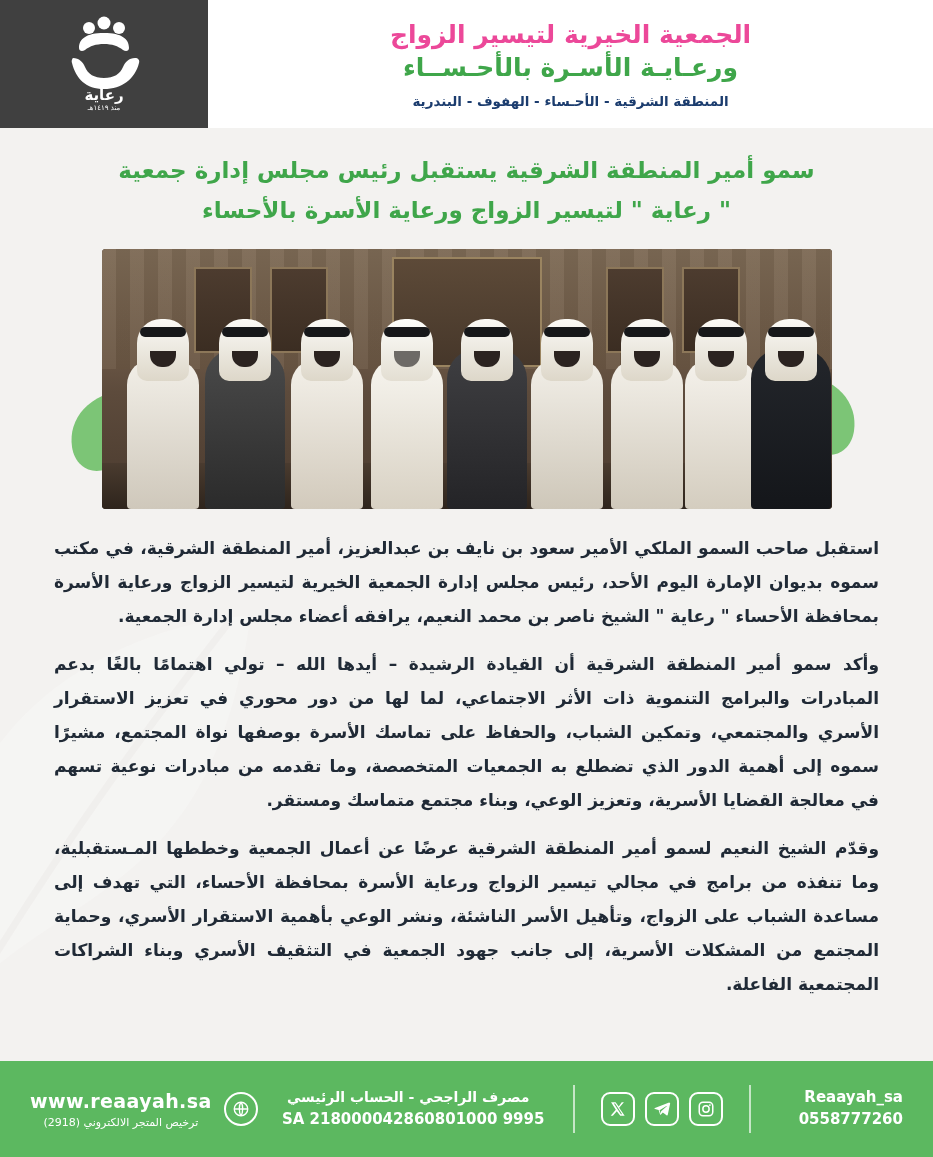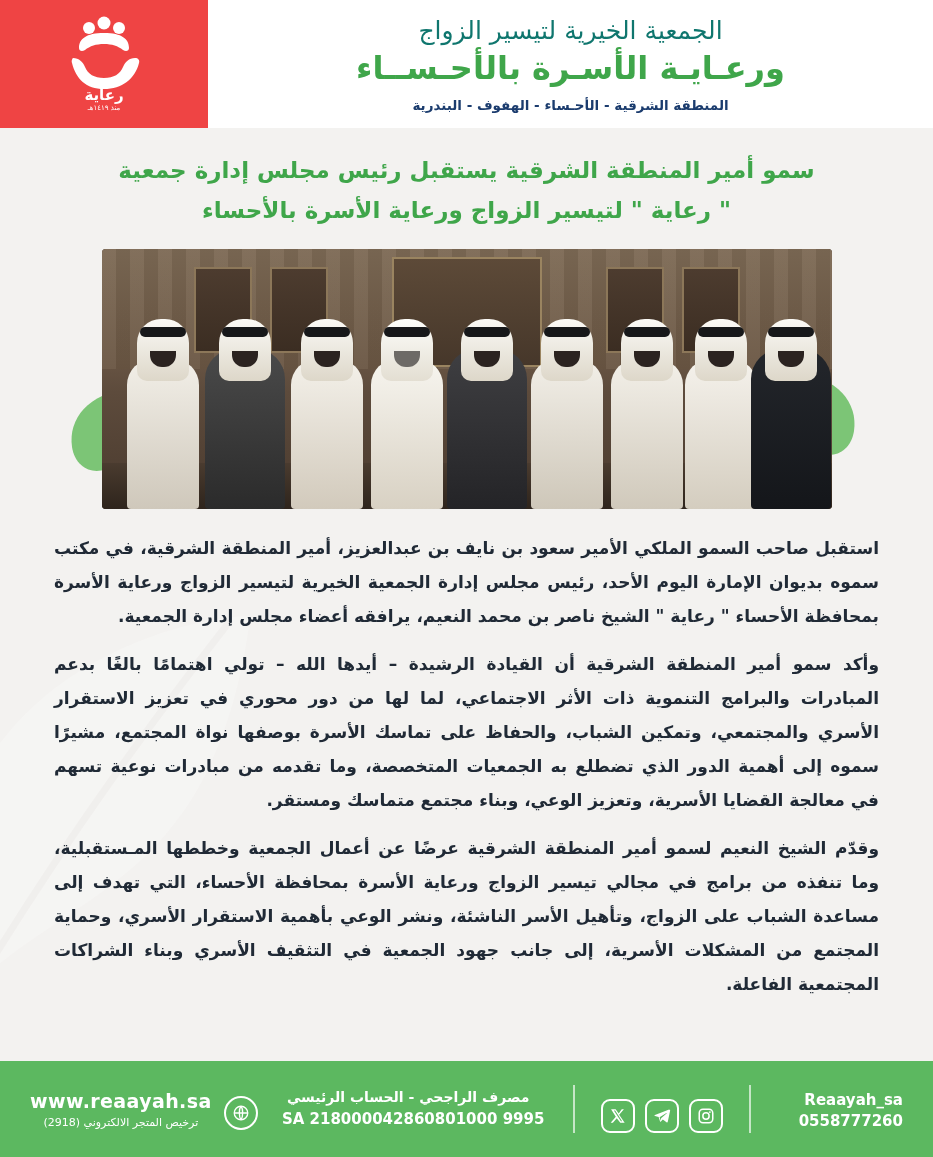--- a/index.html
+++ b/index.html
@@ -21,21 +21,21 @@
   .header {
     position: relative;
     height: 128px;
     background: #ffffff;
     display: flex;
     flex-direction: row-reverse;
     align-items: stretch;
   }
   .logo-box {
     width: 208px;
-    background: #ef4444;
+    background: #404040;
     display: flex;
     align-items: center;
     justify-content: center;
     flex: 0 0 208px;
   }
   .logo-mark {
     width: 112px; height: 104px;
     display: flex; flex-direction: column;
     align-items: center; justify-content: center;
     color: #ffffff;
@@ -45,29 +45,29 @@
     flex: 1;
     display: flex;
     flex-direction: column;
     align-items: center;
     justify-content: center;
     padding-left: 10px;
     padding-right: 10px;
     text-align: center;
   }
   .h-line1 {
-    color: #0f766e;
+    color: #ec4899;
     font-size: 25px;
-    font-weight: normal;
+    font-weight: bold;
     letter-spacing: .5px;
     line-height: 1.25;
   }
   .h-line2 {
     color: #3fa64a;
-    font-size: 32px;
+    font-size: 25px;
     font-weight: bold;
     letter-spacing: 1.5px;
     line-height: 1.3;
     margin-top: 2px;
   }
   .h-line3 {
     color: #1b3c6e;
     font-size: 13.5px;
     font-weight: bold;
     letter-spacing: .4px;
@@ -222,21 +222,21 @@
     display: flex;
     align-items: center;
     justify-content: space-between;
     padding: 0 30px;
     color: #ffffff;
     flex: 0 0 96px;
     position: relative;
   }
   .f-left, .f-mid, .f-right {
     display: flex;
-    align-items: flex-end;
+    align-items: center;
   }
   .f-right { gap: 12px; }
   .handle {
     text-align: right;
     line-height: 1.45;
     font-size: 15px;
     font-weight: bold;
     direction: ltr;
     margin-left: 22px;
   }

